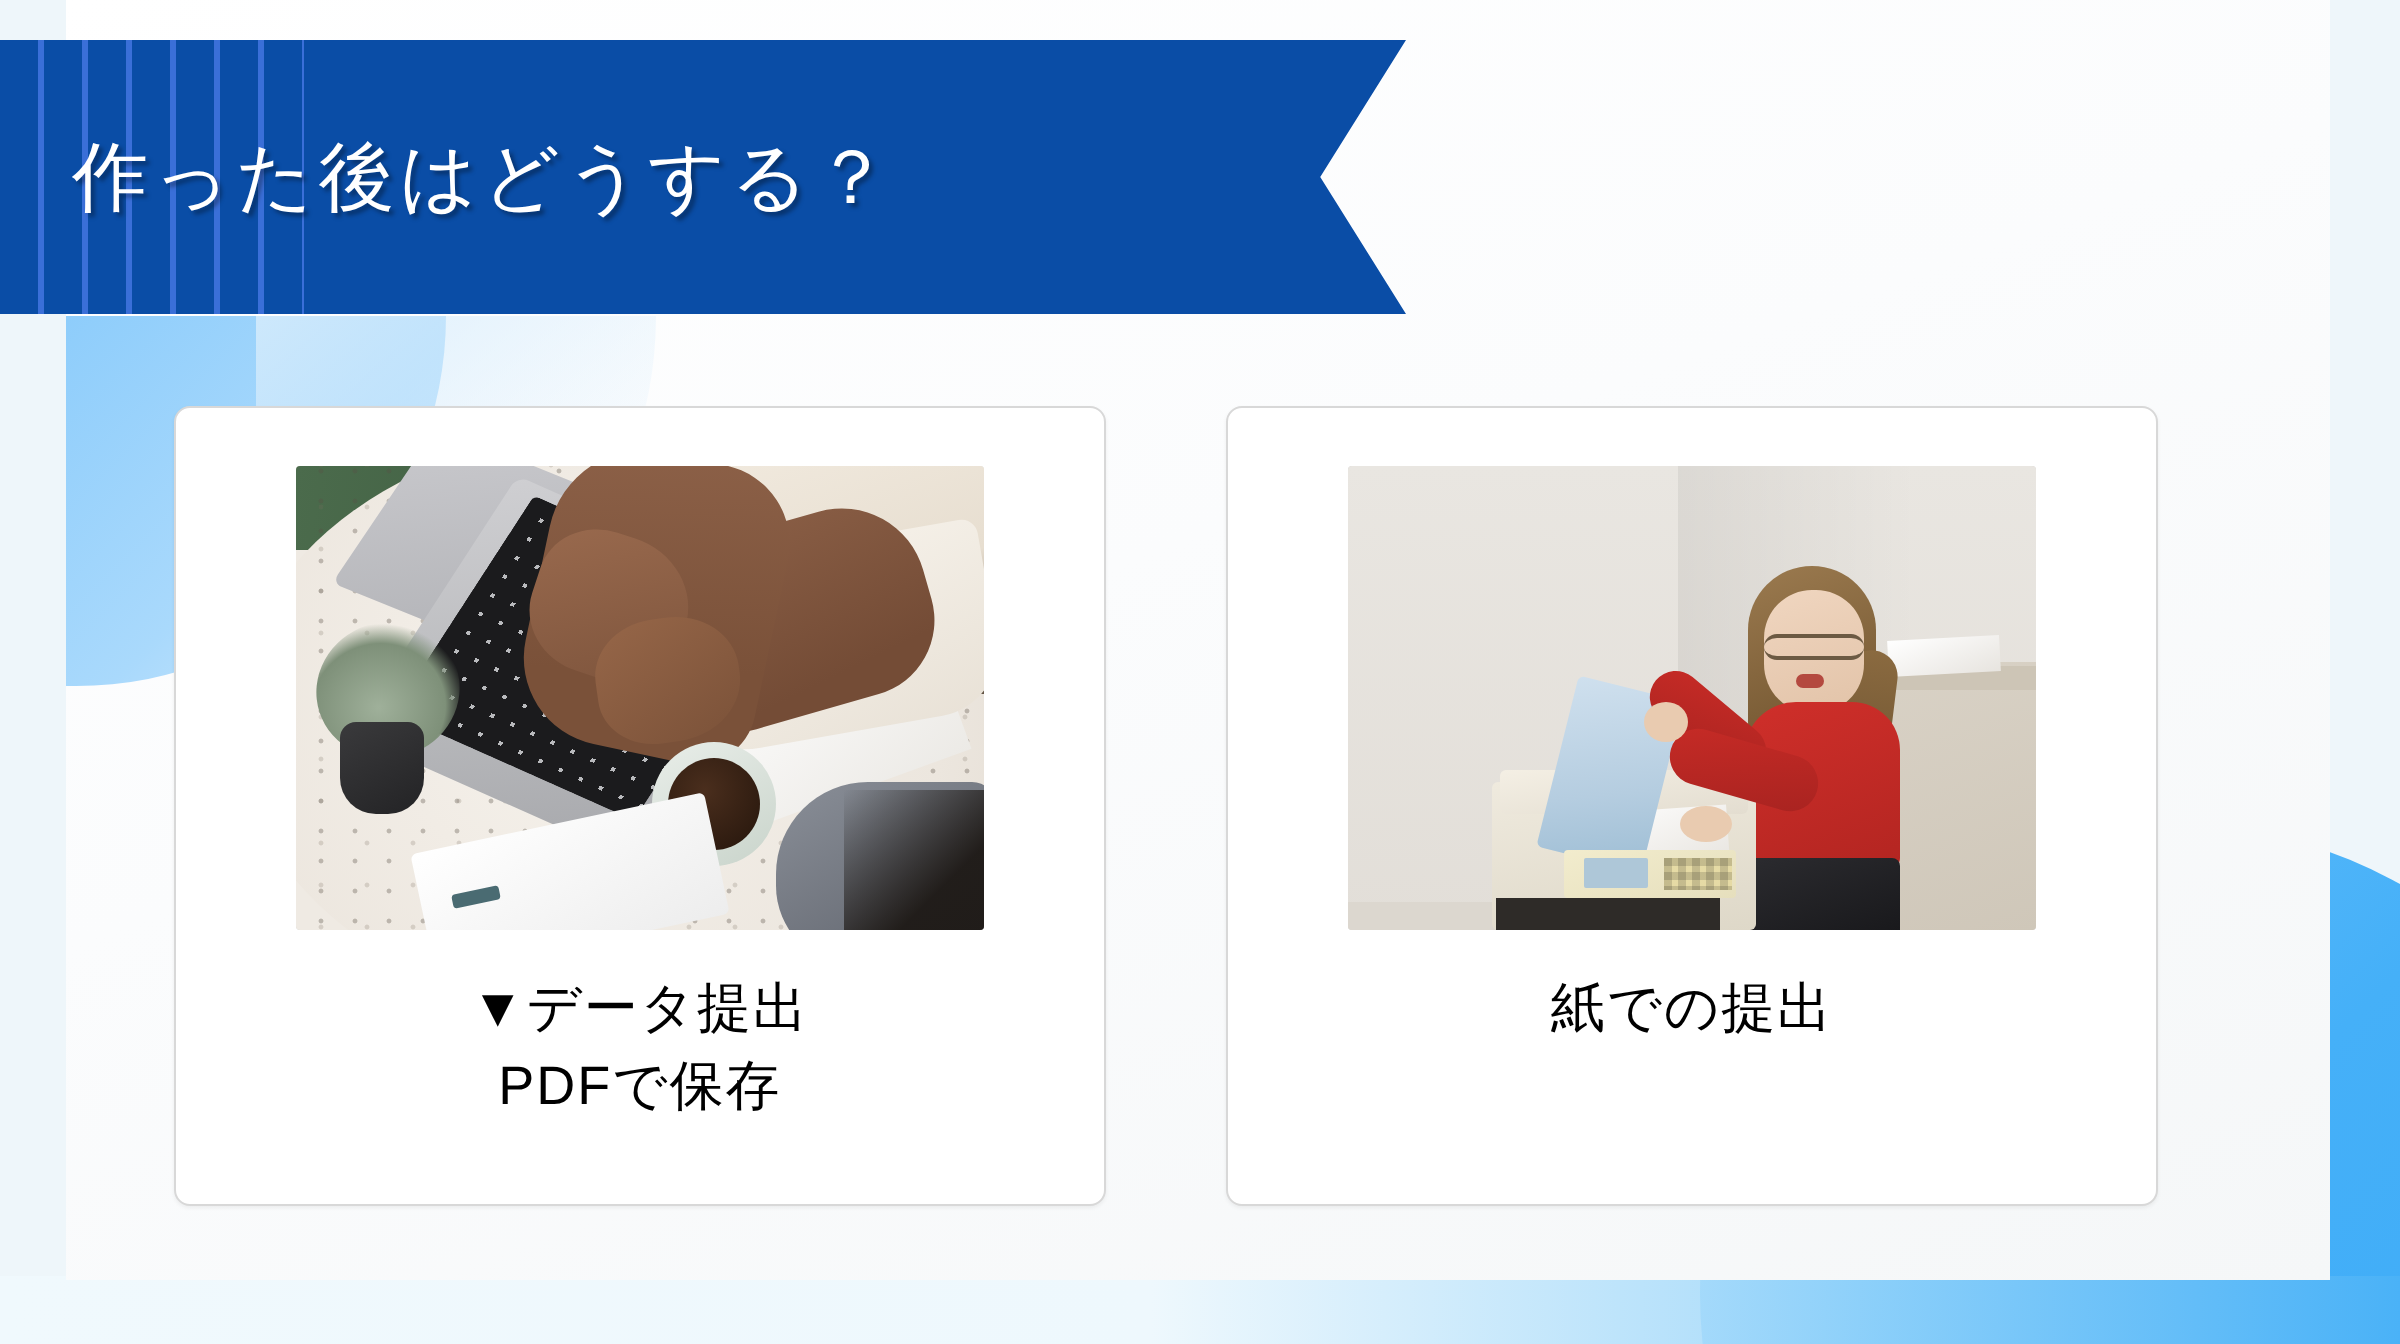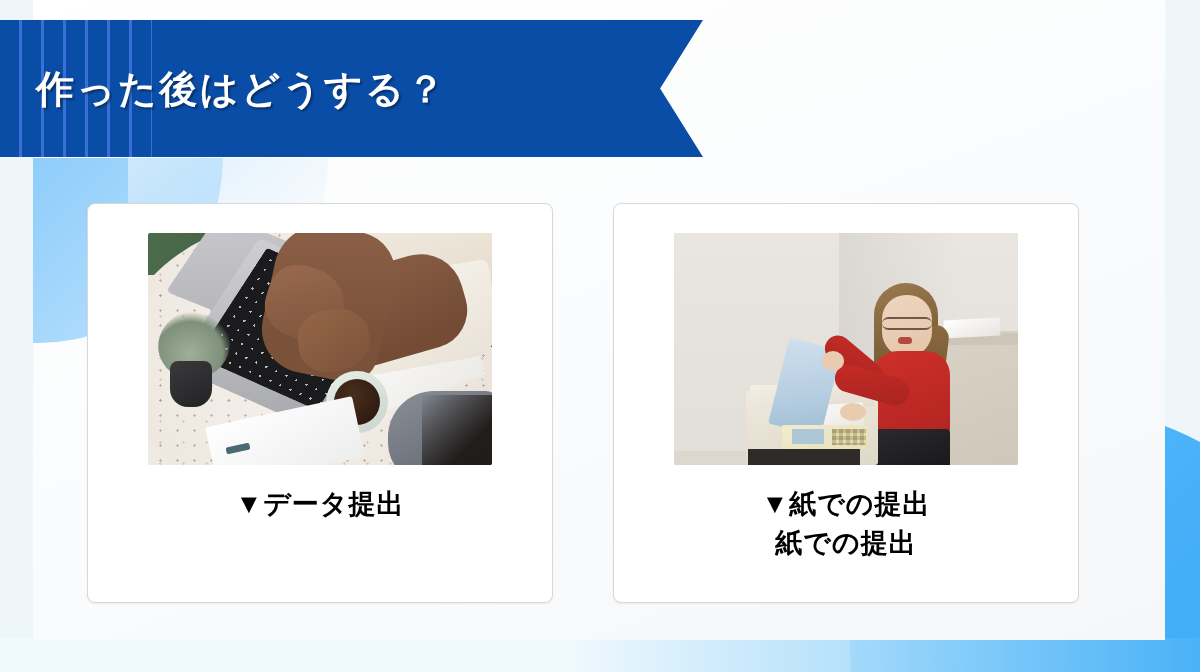--- a/index.html
+++ b/index.html
@@ -102,21 +102,21 @@
        #3a6fd8 19px,
        #3a6fd8 22px);
   }
   .ribbon-title {
     position: absolute;
     left: 36px;
     top: 50%;
     transform: translateY(-50%);
     color: #ffffff;
     font-size: 38px;
-    font-weight: 700;
+    font-weight: 400;
     letter-spacing: 2.5px;
     white-space: nowrap;
     text-shadow: 2px 2px 2px rgba(0,0,0,0.35);
     font-family: "Liberation Sans", "DejaVu Sans", sans-serif;
   }
 
   
   .cards {
     position: absolute;
     left: 87px;
@@ -144,21 +144,21 @@
     height: 232px;
     border-radius: 2px;
     overflow: hidden;
     position: relative;
     background: #cfcfcf;
   }
   .card-caption {
     margin-top: 20px;
     text-align: center;
     color: #000000;
-    font-weight: 700;
+    font-weight: 400;
     font-size: 27px;
     line-height: 1.45;
     letter-spacing: 1px;
     font-family: "Liberation Sans", "DejaVu Sans", sans-serif;
   }
   .card-caption .line2 { display:block; }
 
   
   .ph1 { position:absolute; inset:0; background:#efeae3; }
   .ph1 .table {
@@ -446,20 +446,21 @@
           <div class="cupInner"></div>
           <div class="notebook"></div>
           <div class="pen"></div>
           <div class="jeans"></div>
           <div class="darkcorner"></div>
         </div>
         <span class="sr">俯瞰で撮影されたノートパソコンをタイピングする手、白いテラゾ調のテーブル、コーヒーカップ、観葉植物、ノート</span>
       </div>
       <div class="card-caption">
         <span>▼データ提出</span>
+        <span class="line2">PDFで保存</span>
       </div>
     </div>
 
     <div class="card">
       <div class="card-photo">
         <div class="ph2">
           <div class="wallshadow"></div>
           <div class="cabinet"></div>
           <div class="cabinetTop"></div>
           <div class="cabPaper"></div>
@@ -481,19 +482,18 @@
           <div class="redled"></div>
           <div class="copierDark"></div>
           <div class="armred2"></div>
           <div class="armred"></div>
           <div class="hand"></div>
           <div class="hand2b"></div>
         </div>
         <span class="sr">赤いトップスの女性がオフィスのコピー機で用紙をセットしている様子</span>
       </div>
       <div class="card-caption">
-        <span>▼紙での提出</span>
         <span class="line2">紙での提出</span>
       </div>
     </div>
 
   </div>
 </div>
 
 </body></html>

